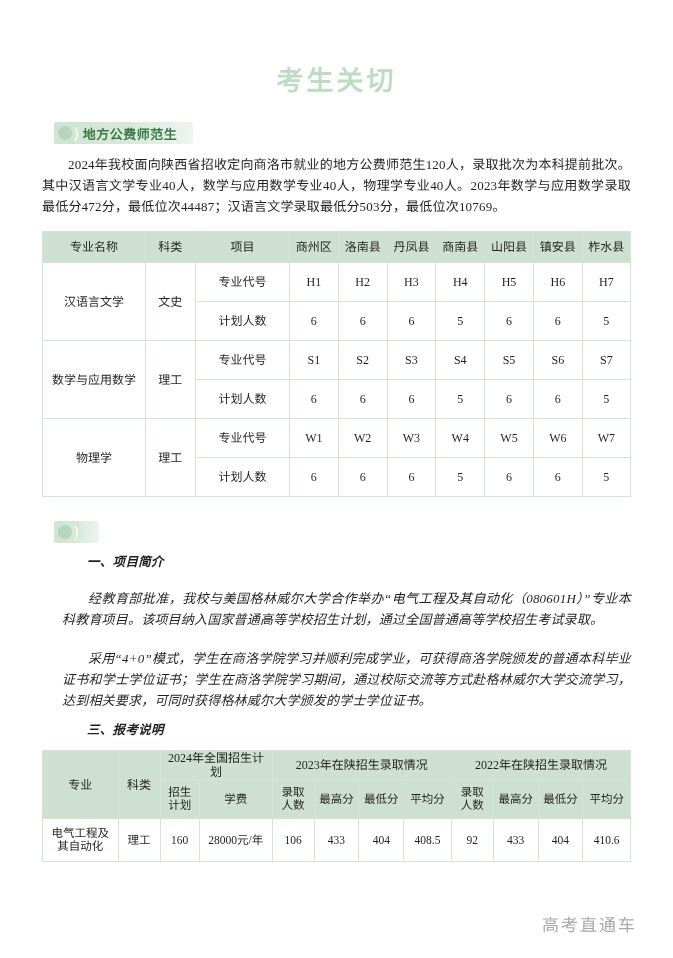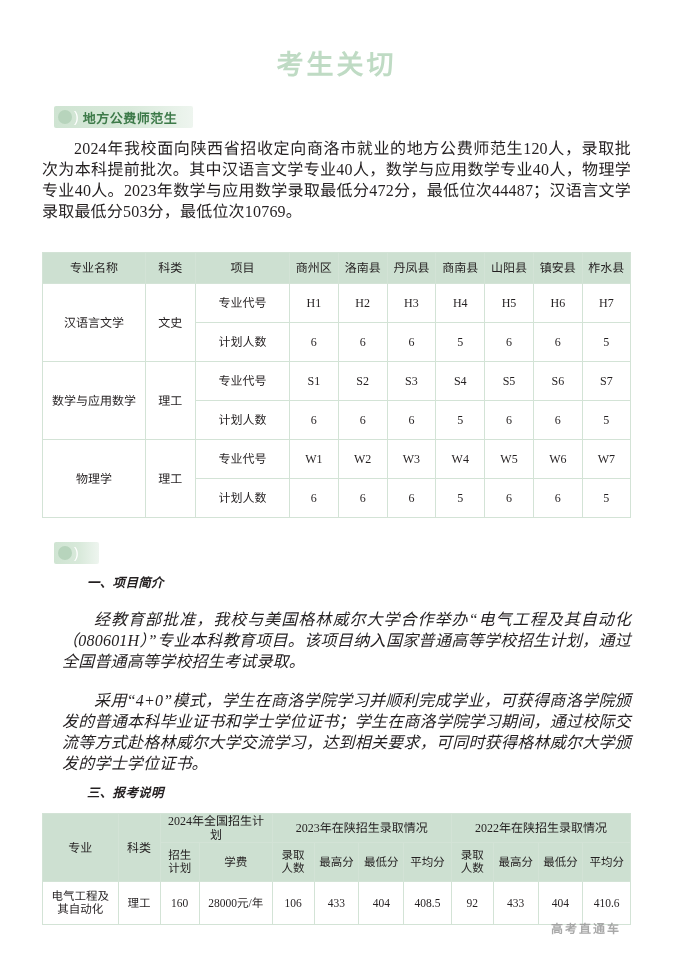--- a/index.html
+++ b/index.html
@@ -14,21 +14,21 @@
     font-family: "Liberation Serif", "DejaVu Serif", serif;
     color: #231f20;
     overflow: hidden;
   }
 
   .page {
     position: relative;
     width: 673px;
     height: 958px;
     box-sizing: border-box;
-    padding: 0 42px;
+    padding: 16px 42px;
   }
 
   
   .page-title {
     text-align: center;
     font-family: "Liberation Sans", "DejaVu Sans", sans-serif;
     font-weight: bold;
     font-size: 27px;
     letter-spacing: 3px;
     color: #bfdbc4;
@@ -70,21 +70,21 @@
     font-family: "Liberation Sans", "DejaVu Sans", sans-serif;
     font-weight: bold;
     font-size: 13px;
     color: #3d7a49;
     letter-spacing: 0.5px;
     white-space: nowrap;
   }
 
   
   .para {
-    font-size: 16px;
+    font-size: 13px;
     line-height: 21px;
     text-align: justify;
     margin: 10px 0 0 0;
     text-indent: 2em;
     letter-spacing: 0.2px;
   }
   .para.tight { margin-top: 18px; }
 
   .subhead {
     font-family: "Liberation Sans", "DejaVu Sans", sans-serif;
@@ -97,21 +97,21 @@
 
   .block-indent { padding-left: 20px; font-style: italic; }
 
   
   table {
     border-collapse: collapse;
     width: 100%;
     font-size: 12px;
     table-layout: fixed;
   }
-  .tbl-wrap { margin-top: 30px; }
+  .tbl-wrap { margin-top: 14px; }
   .tbl-wrap.t2 { margin-top: 12px; }
 
   table th, table td {
     border: 1px solid #d3e3d6;
     text-align: center;
     vertical-align: middle;
     padding: 0 2px;
     font-weight: normal;
     line-height: 14px;
   }
@@ -132,29 +132,28 @@
   table.t2 thead th { height: 22px; }
   table.t2 thead th.sub { height: 38px; font-size: 11.5px; }
   table.t2 thead th.tall { height: 60px; margin-top: 30px; }
   table.t2 tbody td { height: 42px; font-size: 11.5px; }
 
   .two-line { display: block; line-height: 13px; }
 
   
   .watermark {
     position: absolute;
-    right: 52px;
+    right: 36px;
     bottom: 22px;
     font-family: "Liberation Sans", "DejaVu Sans", sans-serif;
-    font-size: 12px;
+    font-size: 17px;
     color: #9a9a9a;
     letter-spacing: 2px;
     opacity: 0.85;
     pointer-events: none;
-    font-weight: bold;
   }
 </style>
 </head>
 <body>
 
 <div class="page">
 
   <h1 class="page-title">考生关切</h1>
 
   

